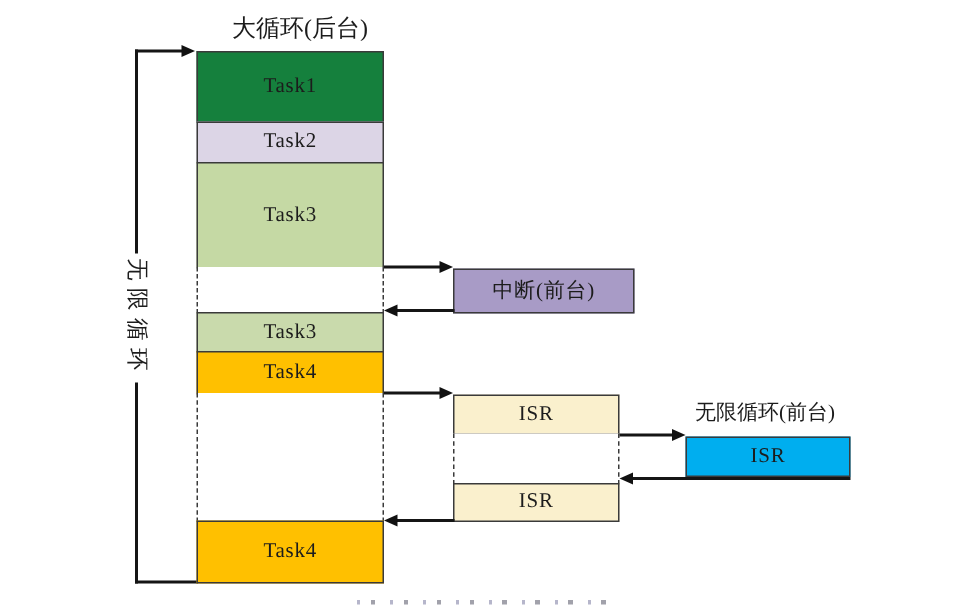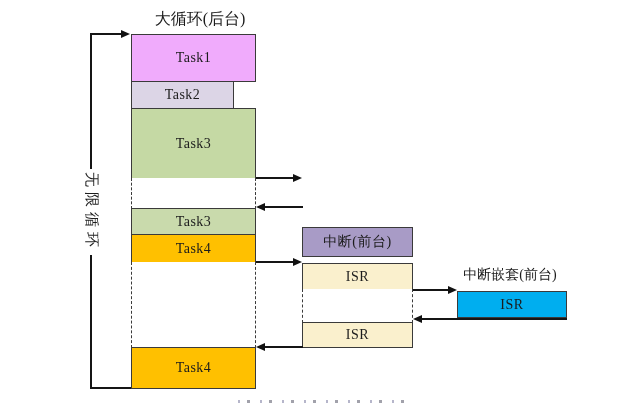--- a/index.html
+++ b/index.html
@@ -33,24 +33,24 @@
 <div id="stage">
 
   <div class="lbl" style="left:122px;top:9px;width:156px;">大循环(后台)</div>
 
   <div class="hline" style="left:90px;top:33px;width:33px;"></div>
   <div class="arrow-r" style="left:121px;top:30px;"></div>
   <div class="vline" style="left:90px;top:33px;height:356px;"></div>
   <div class="hline" style="left:90px;top:387px;width:42px;"></div>
   <div class="loop-lbl">无限循环</div>
 
-  <div class="box" style="left: 131px; top: 34px; width: 125px; height: 48px; background-color: #f0abfc;">
+  <div class="box" style="left: 131px; top: 34px; width: 125px; height: 48px; background-color: #15803d;">
     <span>Task1</span>
   </div>
-  <div class="box" style="left: 131px; top: 81px; width: 103px; height: 28px; background-color: rgb(220, 213, 230);">
+  <div class="box" style="left: 131px; top: 81px; width: 125px; height: 28px; background-color: rgb(220, 213, 230);">
     <span>Task2</span>
   </div>
   <div class="box" style="left: 131px; top: 108px; width: 125px; height: 71px; background-color: rgb(197, 217, 164);">
     <span>Task3</span>
   </div>
 
   <div class="gap" style="left:131px;top:178px;width:125px;height:31px;"></div>
 
   <div class="box" style="left: 131px; top: 208px; width: 125px; height: 27px; background-color: rgb(201, 218, 172);">
     <span>Task3</span>
@@ -60,35 +60,35 @@
   </div>
 
   <div class="gap" style="left:131px;top:262px;width:125px;height:86px;"></div>
 
   <div class="box" style="left: 131px; top: 347px; width: 125px; height: 42px; background-color: rgb(255, 192, 0);">
     <span>Task4</span>
   </div>
 
   <div class="hline" style="left:256px;top:177px;width:40px;"></div>
   <div class="arrow-r" style="left:293px;top:174px;"></div>
-  <div class="box" style="left: 302px; top: 179px; width: 111px; height: 30px; background-color: rgb(168, 155, 198); margin-top: 48px;">
+  <div class="box" style="left: 302px; top: 179px; width: 121px; height: 30px; background-color: rgb(168, 155, 198);">
     <span>中断(前台)</span>
   </div>
   <div class="hline" style="left:263px;top:206px;width:40px;"></div>
   <div class="arrow-l" style="left:256px;top:203px;"></div>
 
   <div class="hline" style="left:256px;top:261px;width:40px;"></div>
   <div class="arrow-r" style="left:293px;top:258px;"></div>
   <div class="box" style="left: 302px; top: 263px; width: 111px; height: 27px; background-color: rgb(250, 240, 205);">
     <span>ISR</span>
   </div>
 
   <div class="gap" style="left:302px;top:289px;width:111px;height:34px;"></div>
 
-  <div class="lbl" style="left:443px;top:266px;width:134px;font-size:14px;">中断嵌套(前台)</div>
+  <div class="lbl" style="left:443px;top:266px;width:134px;font-size:14px;">无限循环(前台)</div>
   <div class="hline" style="left:413px;top:289px;width:38px;"></div>
   <div class="arrow-r" style="left:448px;top:286px;"></div>
   <div class="box" style="left: 457px; top: 291px; width: 110px; height: 27px; background-color: rgb(0, 174, 239);">
     <span>ISR</span>
   </div>
   <div class="hline" style="left:420px;top:318px;width:147px;"></div>
   <div class="arrow-l" style="left:413px;top:315px;"></div>
 
   <div class="box" style="left: 302px; top: 322px; width: 111px; height: 26px; background-color: rgb(250, 240, 205);">
     <span>ISR</span>

